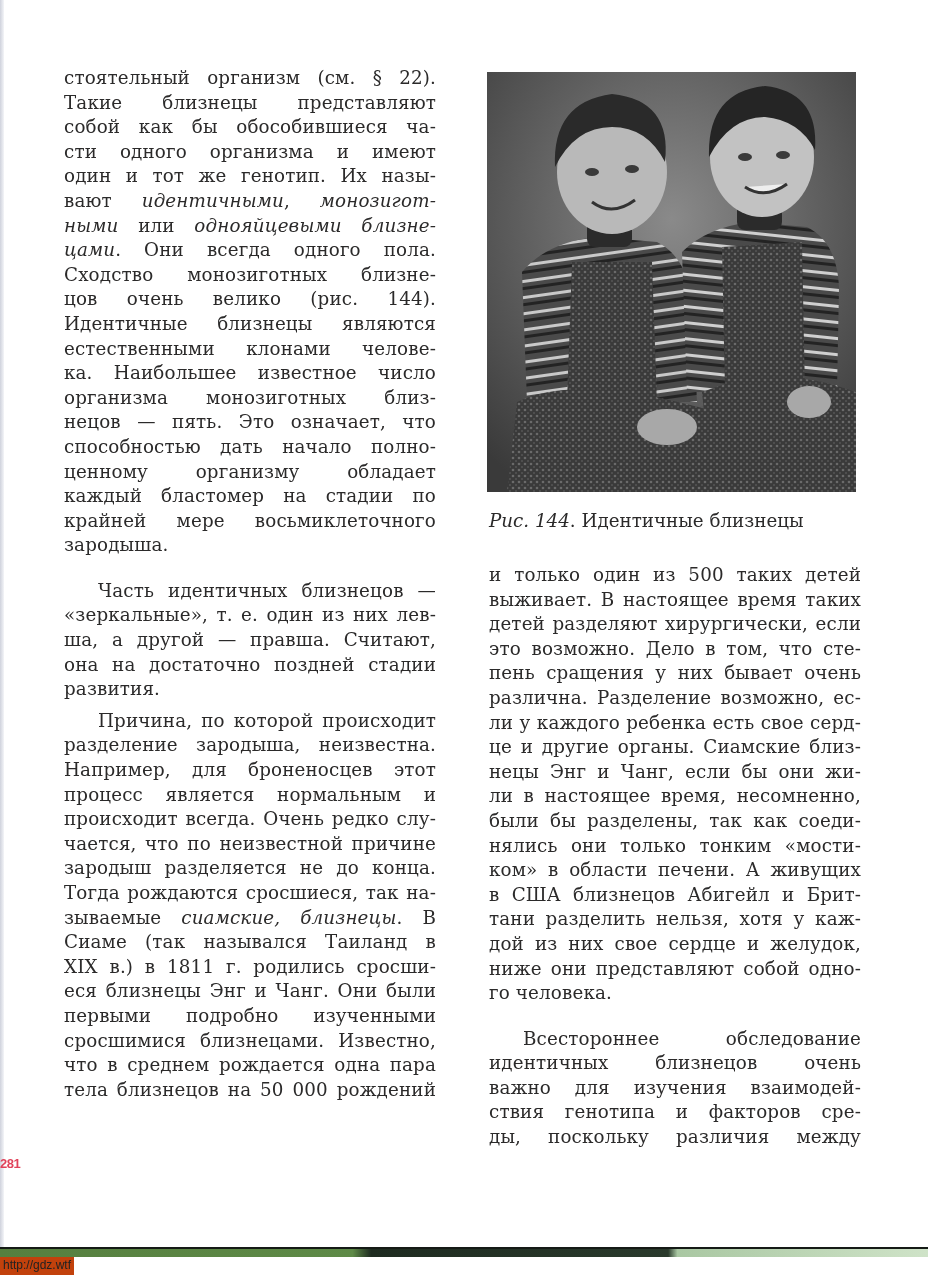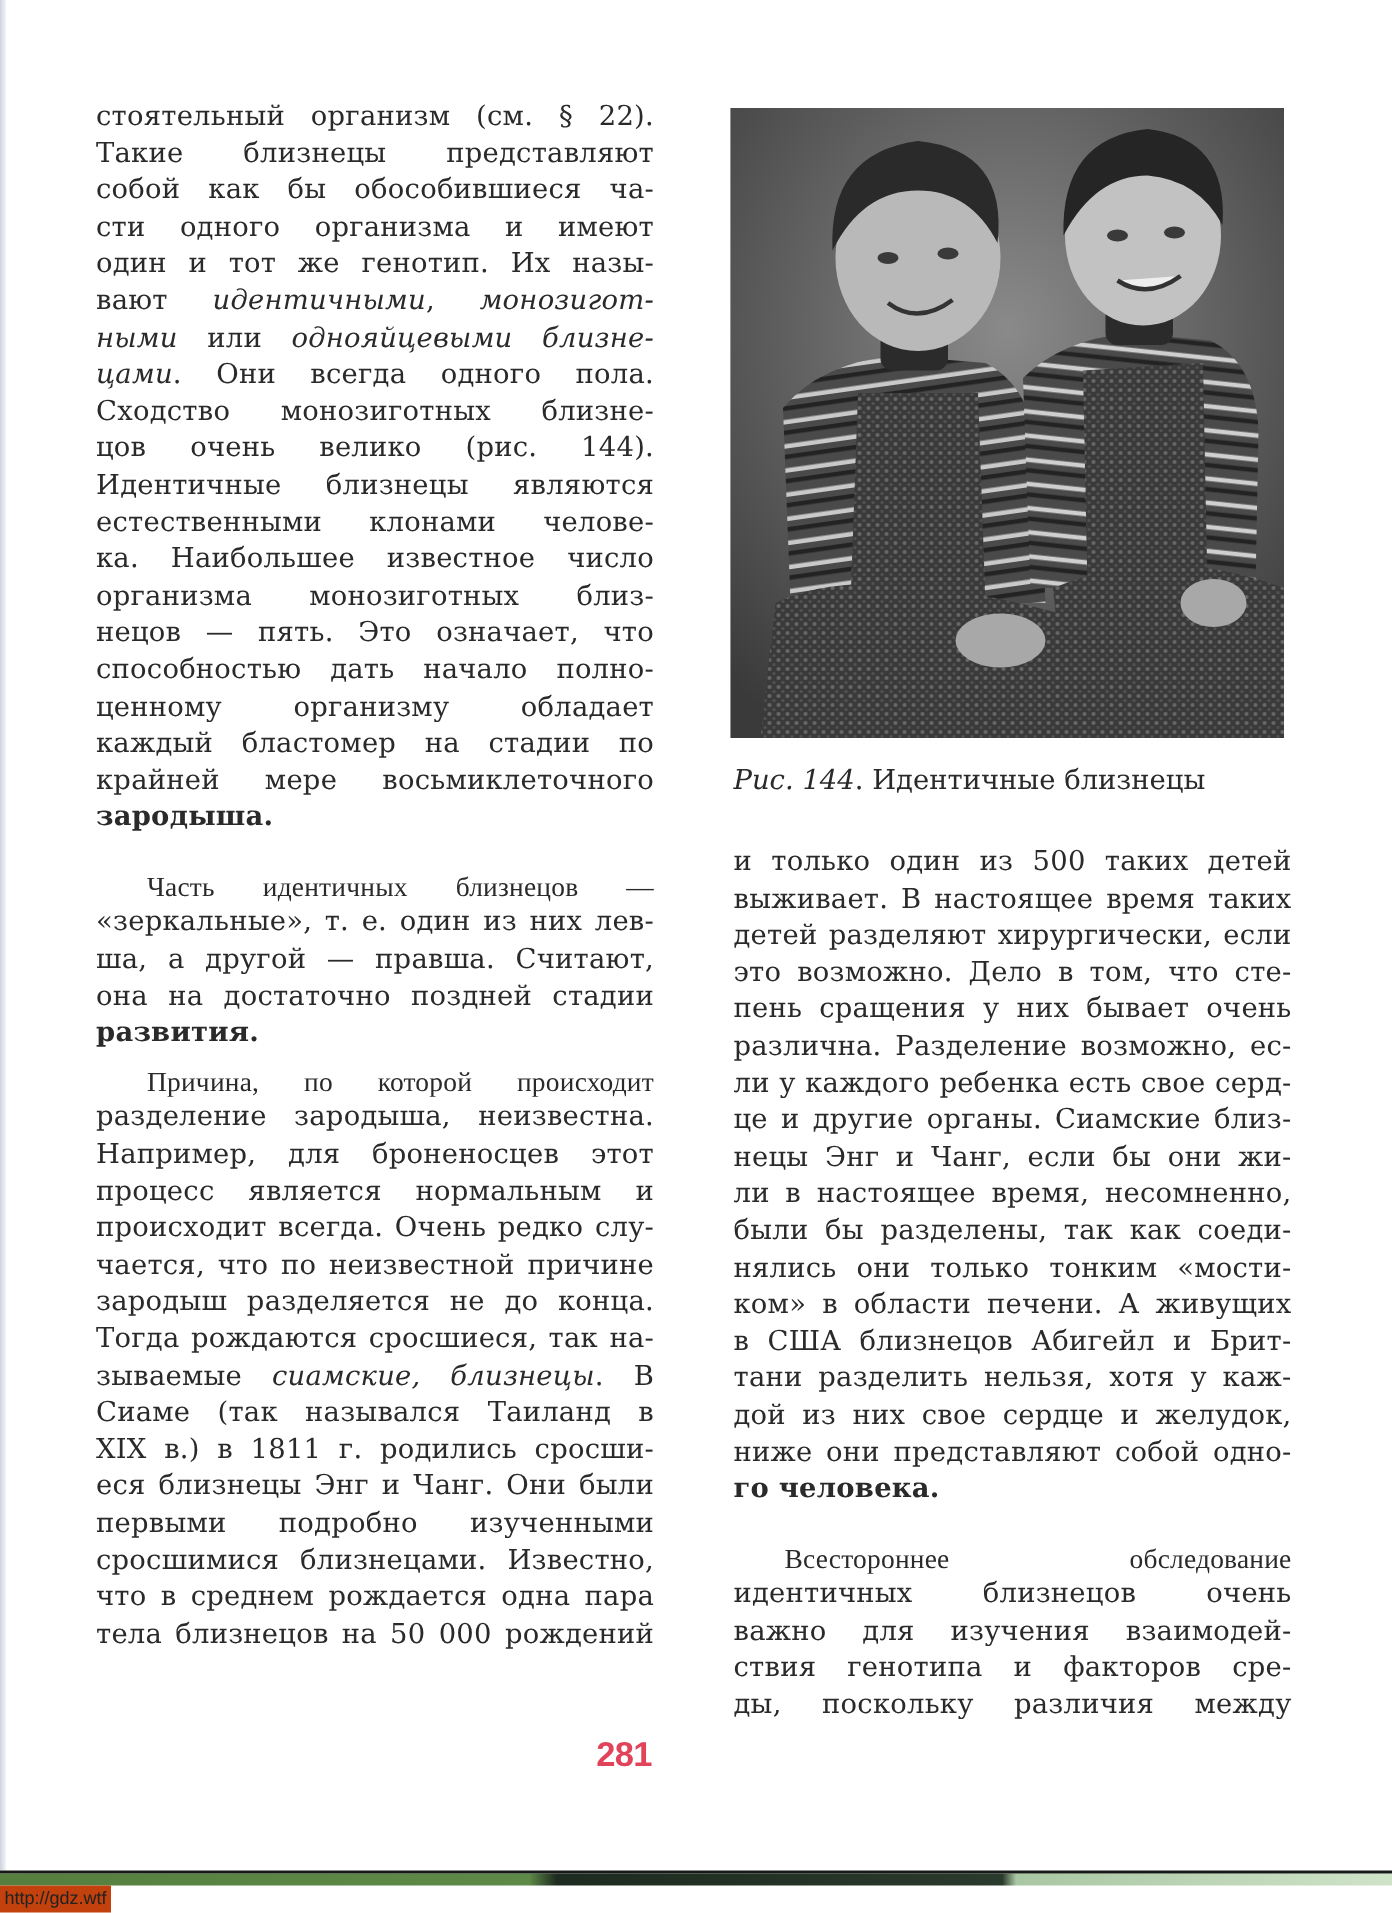--- a/index.html
+++ b/index.html
@@ -13,39 +13,39 @@
       position: absolute; left: 0; top: 0; width: 4px; height: 1247px;
       background: linear-gradient(to right, #cfd2dc, #f4f5f8);
     }
     .col {
       position: absolute; font-size: 18.3px; line-height: 24.6px;
       letter-spacing: 0.15px;
     }
     .col-left { left: 64px; top: 66px; width: 372px; }
     .col-right { left: 489px; top: 563px; width: 372px; }
     .line { display: block; white-space: nowrap; text-align: justify; text-align-last: justify; height: 24.6px; }
-    .line.last { text-align-last: left; font-weight: bold; }
-    .line.indent { padding-left: 34px; font-family: Liberation Serif, serif; }
+    .line.last { text-align-last: left; }
+    .line.indent { padding-left: 34px; }
     .gap { height: 21px; }
     .gap-small { height: 7px; }
     i { font-style: italic; }
 
     .figure {
       position: absolute; left: 487px; top: 72px; width: 369px; height: 420px;
       background: #3c3c3c; overflow: hidden;
     }
     .figure svg { display: block; }
     .caption {
       position: absolute; left: 489px; top: 510px; font-size: 18.3px; white-space: nowrap;
     }
 
     .page-number {
-      position: absolute; left: 0; width: 832px; top: 1156px; text-align: center;
+      position: absolute; left: 0; width: 832px; top: 1156px; 
       font-family: "Liberation Sans", "DejaVu Sans", sans-serif; font-weight: bold;
-      font-size: 23px; color: #e0435a; letter-spacing: -0.5px;
+      font-size: 13px; color: #e0435a; letter-spacing: -0.5px;
     }
 
     .bottom-bar {
       position: absolute; left: 0; top: 1247px; width: 928px; height: 10px;
       background: linear-gradient(to right, #567f3f 0%, #5e8a47 38%, #1e2b20 40%, #2a3a2c 72%, #a9c7a2 73%, #cfe3c8 100%);
       border-top: 2px solid #151a16;
     }
     .footer-strip {
       position: absolute; left: 0; top: 1257px; width: 928px; height: 18px; background: #ffffff;
     }

